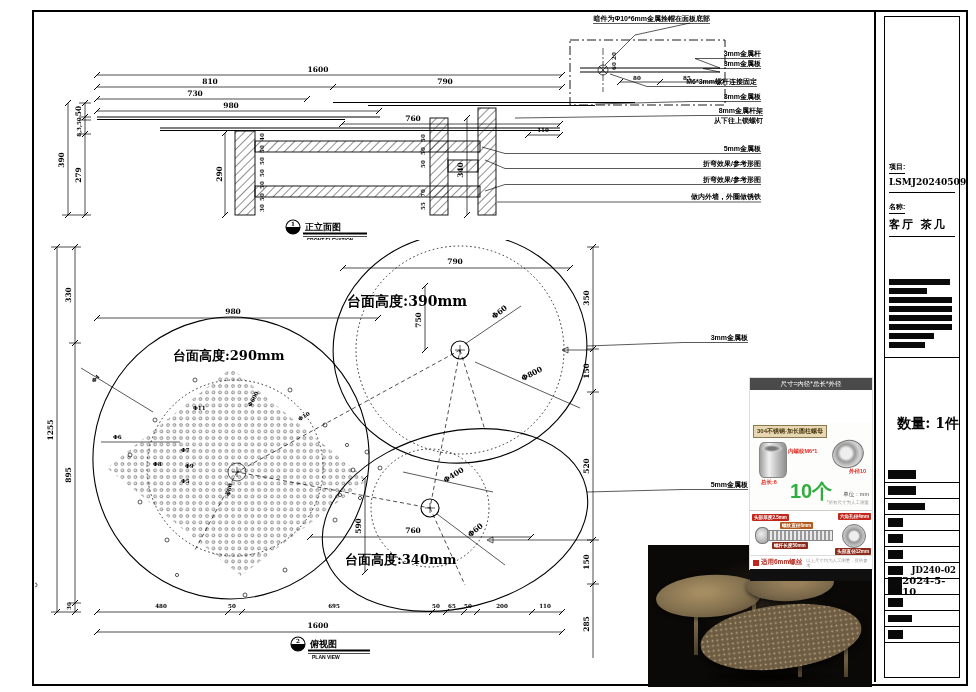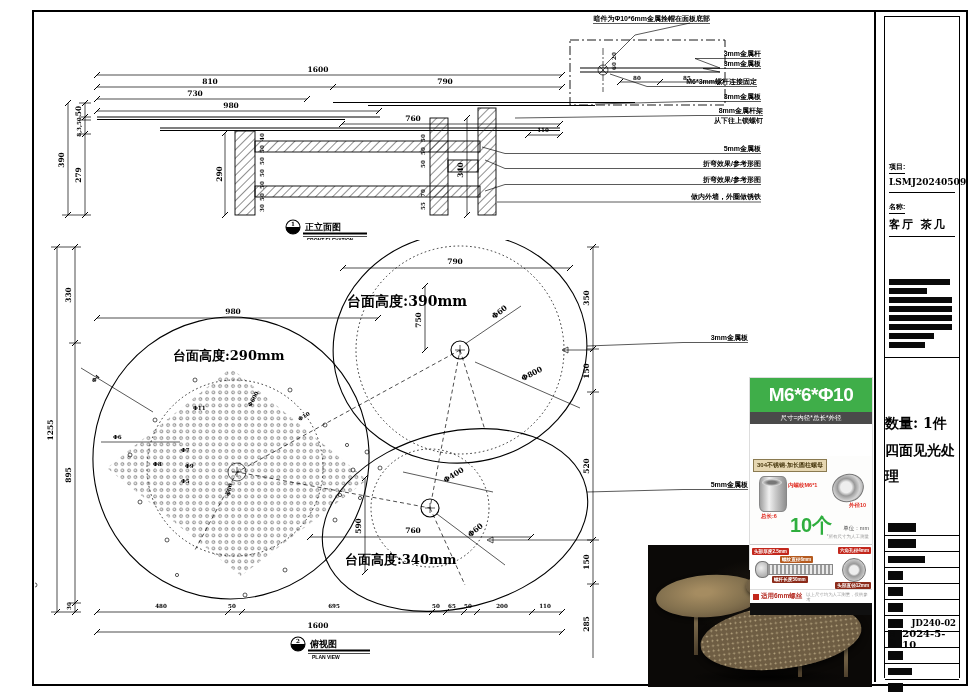--- a/index.html
+++ b/index.html
@@ -29,21 +29,21 @@
   
   .titleblock{position:absolute;left:878px;top:10px;width:88px;height:672px;}
   .tb-inner{position:absolute;left:6px;top:6px;width:74px;height:660px;border:1.2px solid #000;
             display:flex;flex-direction:column;font-family:"Liberation Sans",sans-serif;}
   .tb-top{margin-top:138px;padding:0 4px;}
   .tb-lab{font-size:7px;font-weight:700;border-bottom:1px solid #000;display:inline-block;padding-bottom:1px;}
   .tb-val{font:700 9px "DejaVu Serif",serif;margin:3px 0 2px 0;border-bottom:1.2px solid #000;padding-bottom:5px;}
   .tb-val2{font:700 11px "DejaVu Serif",serif;margin:3px 0 0 0;border-bottom:1.2px solid #000;padding-bottom:4px;letter-spacing:2px;}
   .tb-bars{margin-top:42px;padding:0 4px;border-bottom:1.2px solid #000;padding-bottom:6px;}
   .tb-bars .bar{height:6px;background:#0a0a0a;margin-bottom:3px;}
-  .tb-qty{margin-top:52px;text-align:left;font:700 14px "DejaVu Serif",serif;line-height:1.9;}
+  .tb-qty{margin-top:52px;text-align:right;font:700 14px "DejaVu Serif",serif;line-height:1.9;}
   .tb-rows{margin-top:30px;}
   .tb-row{display:flex;align-items:center;justify-content:space-between;height:15px;
           border-bottom:1px solid #000;padding:0 3px;}
   .tb-row .rl{font-size:6.5px;font-weight:700;background:#0a0a0a;color:#0a0a0a;padding:0 1px;}
   .tb-row .rv{font:700 8.5px "DejaVu Serif",serif;}
   .tb-row.barrow{background:#fff;}
   .tb-row.barrow .blackbox{width:55%;height:7px;background:#0a0a0a;}
 
   
   .card{position:absolute;left:750px;top:378px;width:122px;height:191px;background:#fff;
@@ -389,21 +389,20 @@
           <div class="bar" style="width:58%"></div>
         <div class="bar" style="width:95%"></div>
           <div class="bar" style="width:95%"></div>
         <div class="bar" style="width:95%"></div>
           <div class="bar" style="width:95%"></div>
         <div class="bar" style="width:68%"></div>
           <div class="bar" style="width:55%"></div>
       </div>
       <div class="tb-qty">
         <div>数量: 1件</div>
-        <div>四面见光处理</div>
       </div>
       <div class="tb-rows">
         <div class="tb-row">
             <span class="rl">材质说明</span>
             <span class="rv"></span>
           </div>
         <div class="tb-row">
             <span class="rl">五金配件</span>
             <span class="rv"></span>
           </div>
@@ -440,21 +439,20 @@
         <div class="tb-row">
             <span class="rl">校对</span>
             <span class="rv"></span>
           </div>
 
       </div>
     </div>
   </div>
 
   <div class="card">
-    <div class="card-head">M6*6*Φ10</div>
     <div class="card-sub">尺寸=内径*总长*外径</div>
     <div class="card-body">
       <span class="card-tag">304不锈钢-加长圆柱螺母</span>
       <div class="cyl"></div>
       <div class="nutview"></div>
       <span class="redS" style="left:38px;top:26px">内螺纹M6*1</span>
       <span class="redS" style="left:11px;top:57px">总长:6</span>
       <span class="redS" style="right:6px;top:46px">外径10</span>
       <div class="qty10">10个</div>
       <span class="unit">单位：mm</span>

